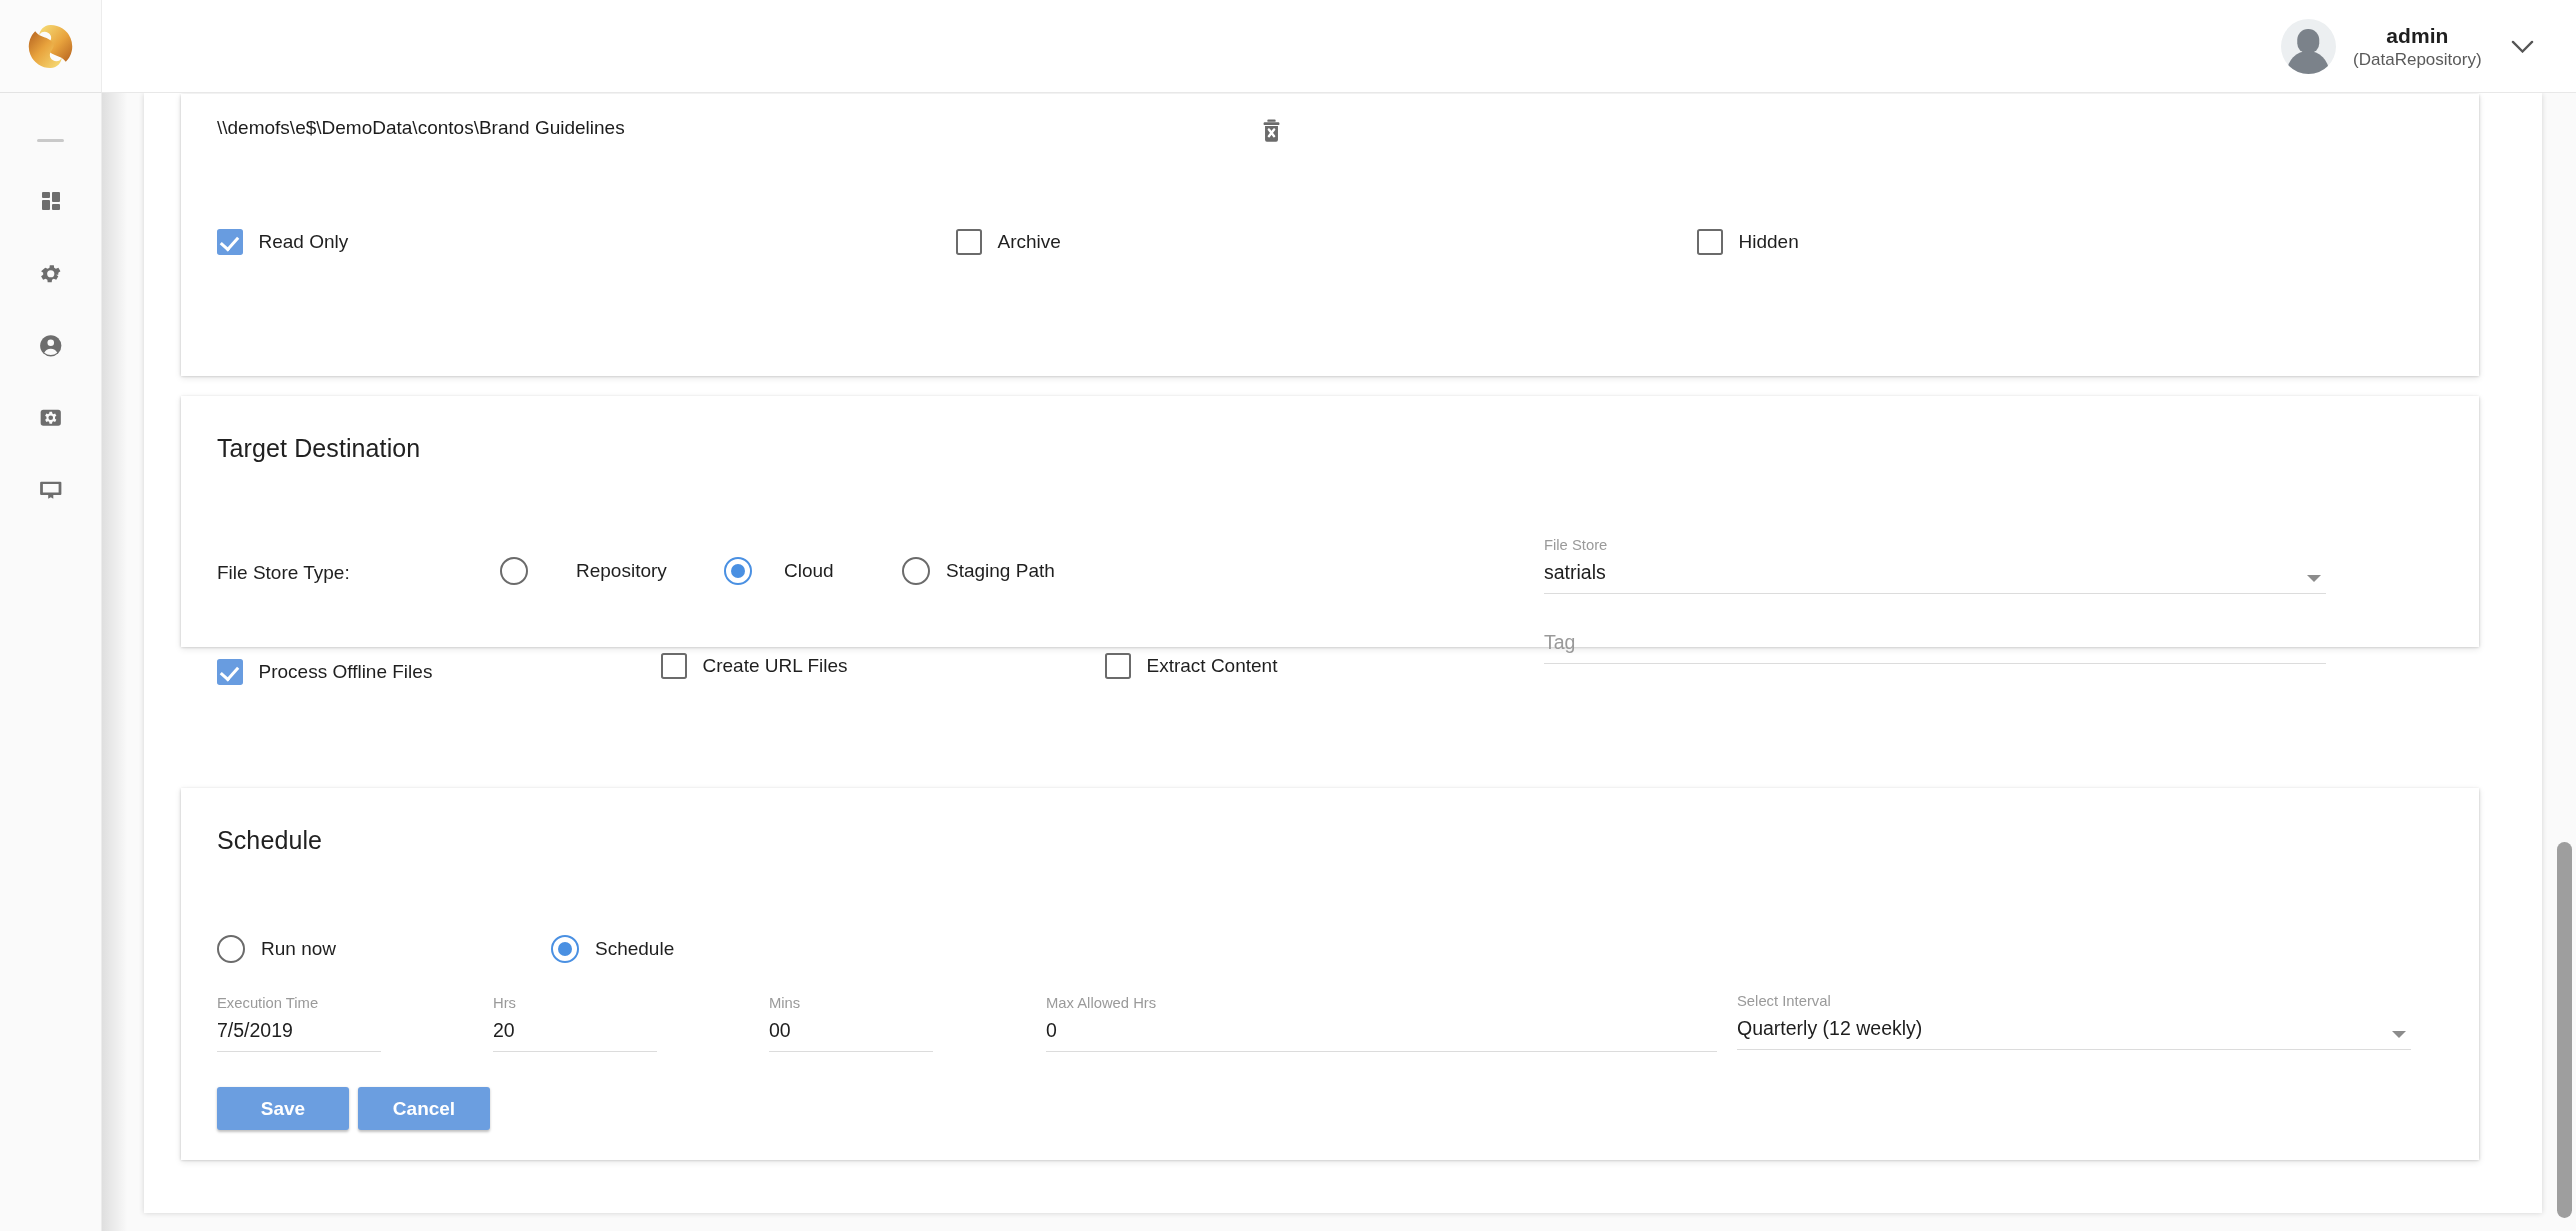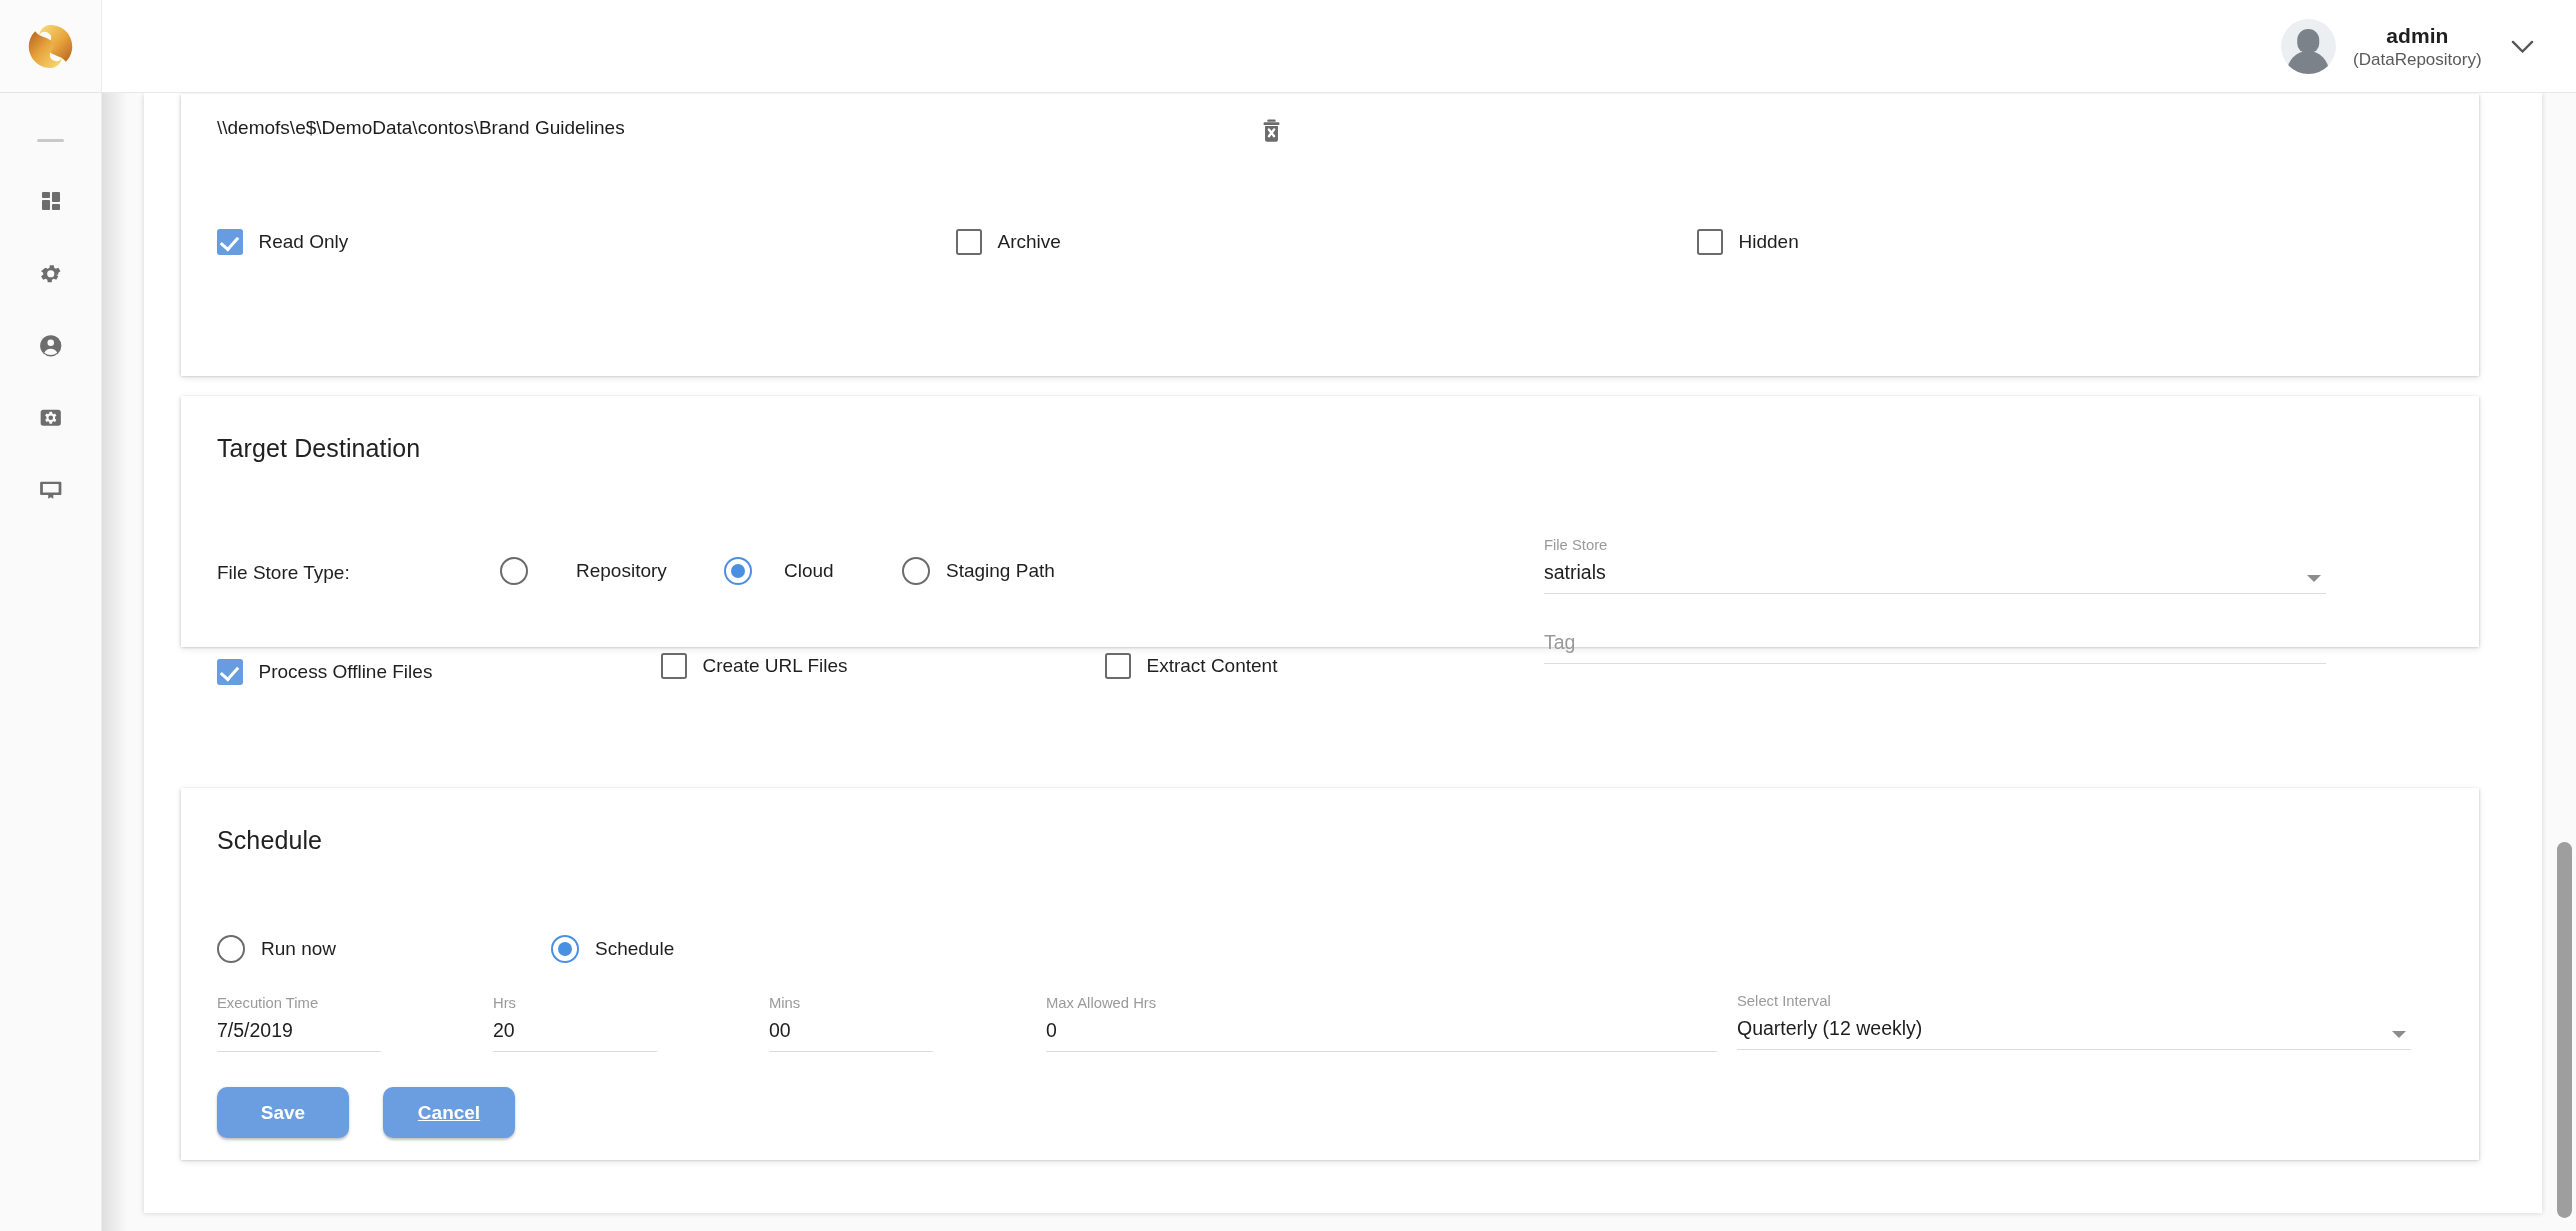--- a/index.html
+++ b/index.html
@@ -167,25 +167,25 @@
   .field .fcaret {
     position: absolute; right: 5.4px; bottom: 12px;
     width: 0; height: 0;
     border-left: 7.4px solid transparent;
     border-right: 7.4px solid transparent;
     border-top: 7.4px solid #8c8c8c;
   }
 
   
   .btn {
-    position: absolute; height: 51px;
+    position: absolute; height: 43px;
     background: #6b9ee0; color: #ffffff;
     font-size: 19px; font-weight: 700;
     display: flex; align-items: center; justify-content: center;
-    border: none; border-radius: 10px; cursor: pointer;
+    border: none; border-radius: 3px; cursor: pointer;
     box-shadow: 0 1.3px 2.7px rgba(0,0,0,.25);
     font-family: "Liberation Sans", sans-serif;
   }
 
   
   .scrollbar-track {
     position: absolute; top: 93px; right: 0; width: 23px; height: 1139px;
     background: #fafafa; z-index: 30;
   }
   .scrollbar-thumb {
@@ -376,19 +376,19 @@
     <span class="flabel">Max Allowed Hrs</span>
     <span class="fvalue">0</span>
   </div>
   <div class="field" style="top:205px; left:1556px; width:674px;">
     <span class="flabel">Select Interval</span>
     <span class="fvalue">Quarterly (12 weekly)</span>
     <span class="fcaret"></span>
   </div>
 
   <button class="btn" style="top:299px; left:36px; width:132px;">Save</button>
-  <button class="btn" style="top:299px; left:202px; width:132px;text-decoration:underline;">Cancel</button>
+  <button class="btn" style="top:299px; left:177px; width:132px;">Cancel</button>
 </div>
 
 <div class="scrollbar-track">
   <div class="scrollbar-thumb" style="top:749px; height:376px;"></div>
 </div>
 
 
 </body></html>

